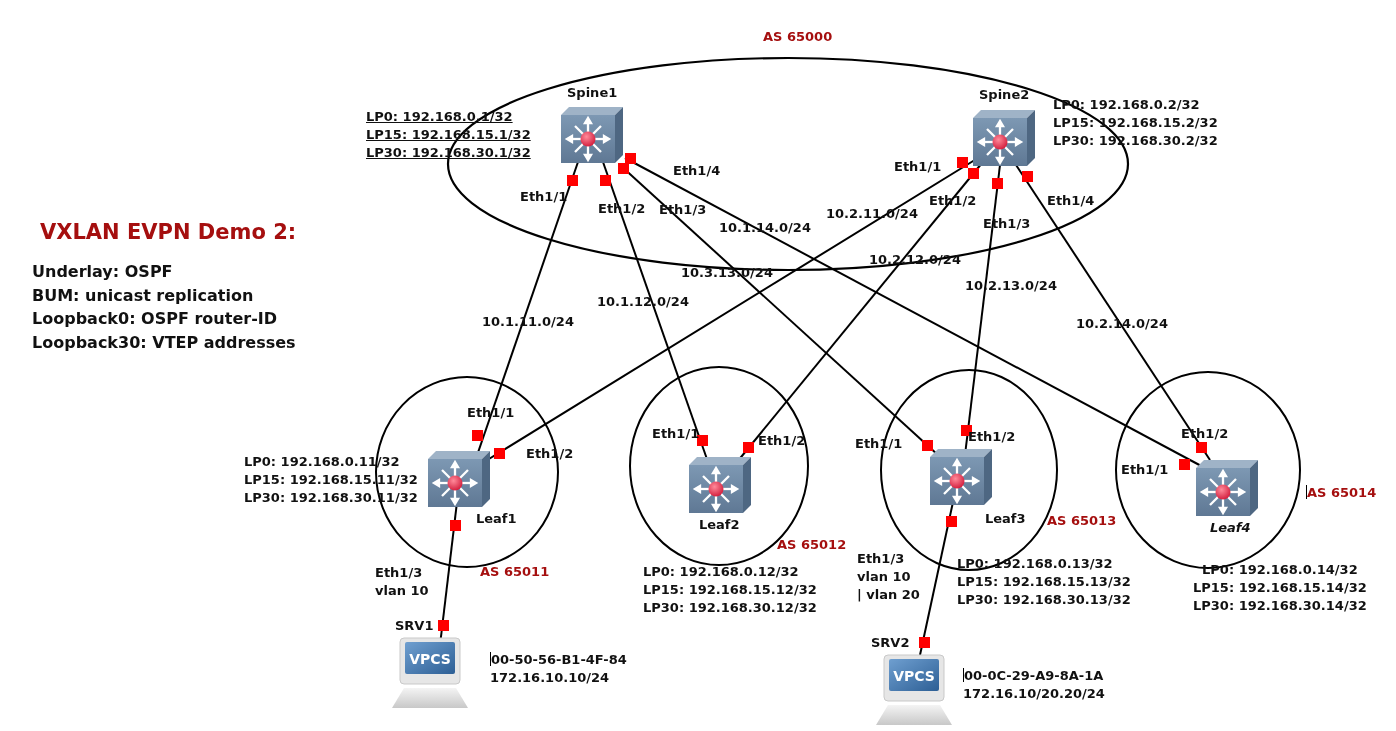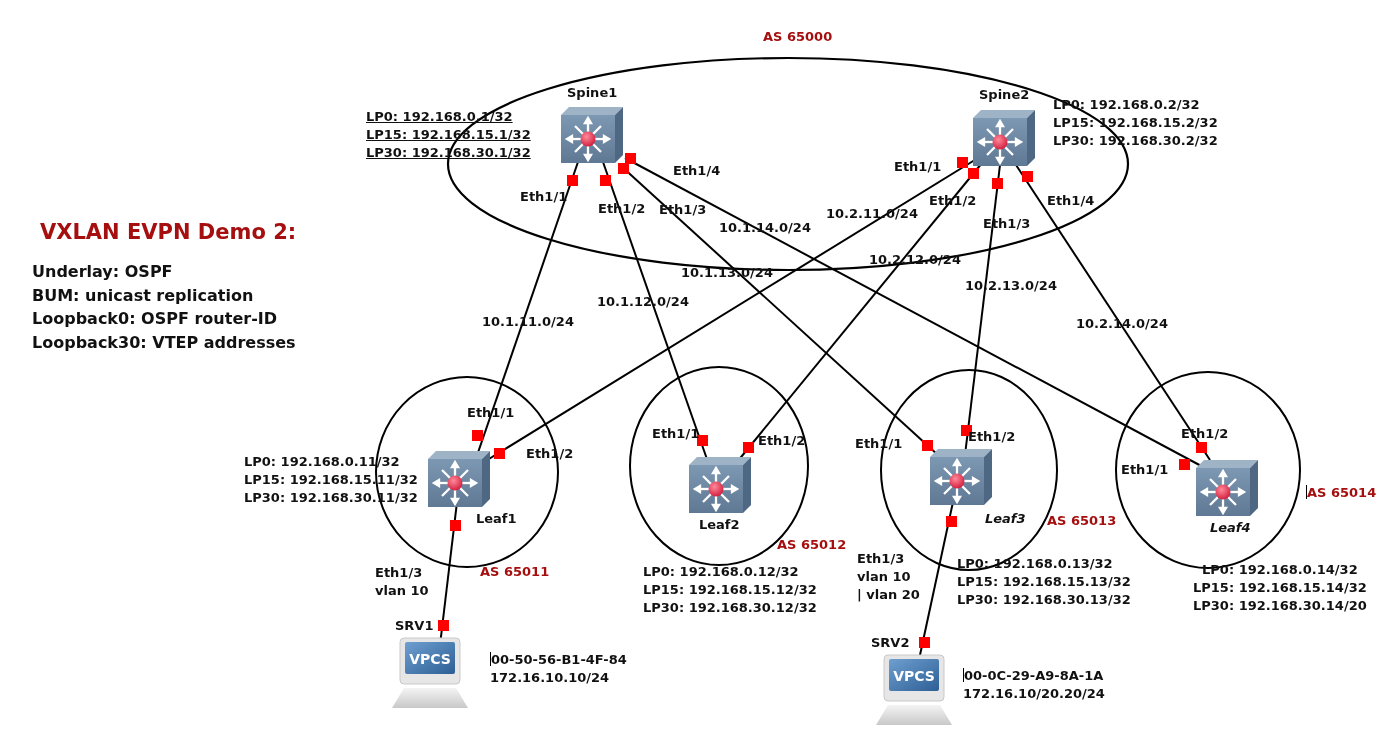--- a/index.html
+++ b/index.html
@@ -225,21 +225,21 @@
 <div class="txt as" style="left:763px;top:28px;">AS 65000</div>
 <div class="txt as" style="left:480px;top:563px;">AS 65011</div>
 <div class="txt as" style="left:777px;top:536px;">AS 65012</div>
 <div class="txt as" style="left:1047px;top:512px;">AS 65013</div>
 <div class="txt as" style="left:1306px;top:484px;"><span class="caret"></span><span>AS 65014</span></div>
 
 <div class="txt" style="left:567px;top:84px;">Spine1</div>
 <div class="txt" style="left:979px;top:86px;">Spine2</div>
 <div class="txt" style="left:476px;top:510px;">Leaf1</div>
 <div class="txt" style="left:699px;top:516px;">Leaf2</div>
-<div class="txt" style="left:985px;top:510px;font-style:italic;">Leaf3</div>
+<div class="txt" style="left:985px;top:510px;">Leaf3</div>
 <div class="txt" style="left:1210px;top:519px;font-style:italic;">Leaf4</div>
 <div class="txt" style="left:395px;top:617px;">SRV1</div>
 <div class="txt" style="left:871px;top:634px;">SRV2</div>
 
 <div class="txt lp" style="left:366px;top:108px;text-decoration:underline;">
   <div>LP0: 192.168.0.1/32</div>
   <div>LP15: 192.168.15.1/32</div>
   <div>LP30: 192.168.30.1/32</div>
 </div>
 <div class="txt lp" style="left:1053px;top:96px;">
@@ -258,35 +258,35 @@
   <div>LP30: 192.168.30.12/32</div>
 </div>
 <div class="txt lp" style="left:957px;top:555px;">
   <div>LP0: 192.168.0.13/32</div>
   <div>LP15: 192.168.15.13/32</div>
   <div>LP30: 192.168.30.13/32</div>
 </div>
 <div class="txt lp" style="left:1193px;top:561px;text-align:center;">
   <div>LP0: 192.168.0.14/32</div>
   <div>LP15: 192.168.15.14/32</div>
-  <div>LP30: 192.168.30.14/20</div>
+  <div>LP30: 192.168.30.14/32</div>
 </div>
 
 <div class="txt" style="left:520px;top:188px;">Eth1/1</div>
 <div class="txt" style="left:598px;top:200px;">Eth1/2</div>
 <div class="txt" style="left:659px;top:201px;">Eth1/3</div>
 <div class="txt" style="left:673px;top:162px;">Eth1/4</div>
 <div class="txt" style="left:894px;top:158px;">Eth1/1</div>
 <div class="txt" style="left:929px;top:192px;">Eth1/2</div>
 <div class="txt" style="left:983px;top:215px;">Eth1/3</div>
 <div class="txt" style="left:1047px;top:192px;">Eth1/4</div>
 
 <div class="txt" style="left:482px;top:313px;">10.1.11.0/24</div>
 <div class="txt" style="left:597px;top:293px;">10.1.12.0/24</div>
-<div class="txt" style="left:681px;top:264px;">10.1.13.0/24</div>
+<div class="txt" style="left:681px;top:264px;">10.3.13.0/24</div>
 <div class="txt" style="left:719px;top:219px;">10.1.14.0/24</div>
 <div class="txt" style="left:826px;top:205px;">10.2.11.0/24</div>
 <div class="txt" style="left:869px;top:251px;">10.2.12.0/24</div>
 <div class="txt" style="left:965px;top:277px;">10.2.13.0/24</div>
 <div class="txt" style="left:1076px;top:315px;">10.2.14.0/24</div>
 
 <div class="txt" style="left:467px;top:404px;">Eth1/1</div>
 <div class="txt" style="left:526px;top:445px;">Eth1/2</div>
 <div class="txt" style="left:652px;top:425px;">Eth1/1</div>
 <div class="txt" style="left:758px;top:432px;">Eth1/2</div>

